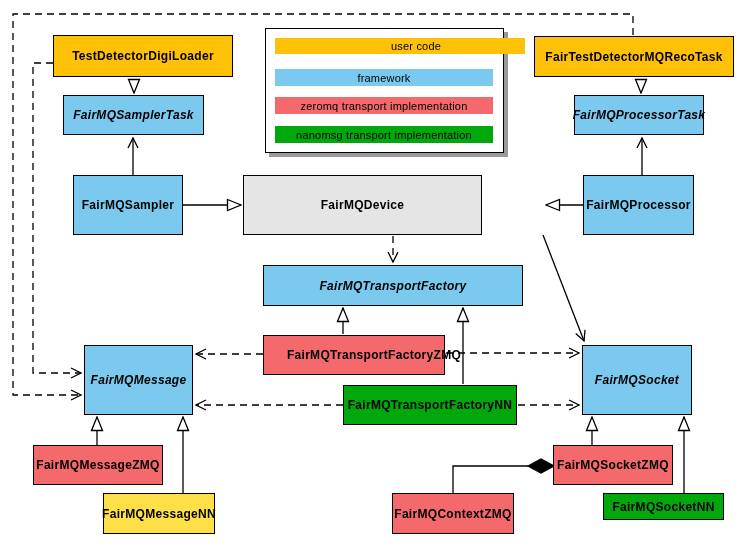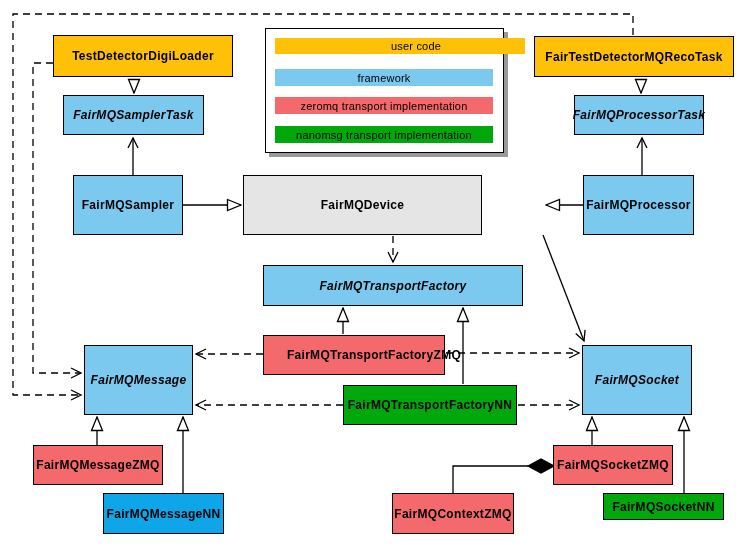--- a/index.html
+++ b/index.html
@@ -77,21 +77,21 @@
   <div class="node abstract" style="left: 574px; top: 95px; width: 130px; height: 40px; background: rgb(124, 201, 240);">FairMQProcessorTask</div>
   <div class="node" style="left: 73px; top: 175px; width: 110px; height: 60px; background: rgb(124, 201, 240);">FairMQSampler</div>
   <div class="node" style="left: 243px; top: 175px; width: 239px; height: 60px; background: #e5e5e5;">FairMQDevice</div>
   <div class="node" style="left: 583px; top: 175px; width: 111px; height: 60px; background: rgb(124, 201, 240);">FairMQProcessor</div>
   <div class="node abstract" style="left: 263px; top: 265px; width: 260px; height: 41px; background: rgb(124, 201, 240);">FairMQTransportFactory</div>
   <div class="node" style="left: 263px; top: 335px; width: 182px; height: 40px; background: rgb(244, 105, 107); padding-left: 40px;">FairMQTransportFactoryZMQ</div>
   <div class="node" style="left: 343px; top: 385px; width: 174px; height: 40px; background: rgb(0, 168, 11);">FairMQTransportFactoryNN</div>
   <div class="node abstract" style="left: 84px; top: 345px; width: 109px; height: 70px; background: rgb(124, 201, 240);">FairMQMessage</div>
   <div class="node abstract" style="left: 582px; top: 345px; width: 110px; height: 70px; background: rgb(124, 201, 240);">FairMQSocket</div>
   <div class="node" style="left: 33px; top: 445px; width: 130px; height: 40px; background: rgb(244, 105, 107);">FairMQMessageZMQ</div>
-  <div class="node" style="left: 103px; top: 493px; width: 121px; height: 41px; background: #0ea5e9;">FairMQMessageNN</div>
+  <div class="node" style="left: 103px; top: 493px; width: 112px; height: 41px; background: #fde047;">FairMQMessageNN</div>
   <div class="node" style="left: 553px; top: 445px; width: 120px; height: 40px; background: rgb(244, 105, 107);">FairMQSocketZMQ</div>
   <div class="node" style="left: 603px; top: 493px; width: 121px; height: 27px; background: rgb(0, 168, 11);">FairMQSocketNN</div>
   <div class="node" style="left: 392px; top: 493px; width: 122px; height: 41px; background: rgb(244, 105, 107);">FairMQContextZMQ</div>
 
   <div class="legend">
     <div class="legend-bar" style="top: 9px; height: 16px; background: rgb(255, 193, 7); padding-left: 32px;">user code</div>
     <div class="legend-bar" style="top: 40px; background: rgb(124, 201, 240);">framework</div>
     <div class="legend-bar" style="top: 68px; background: rgb(244, 105, 107);">zeromq transport implementation</div>
     <div class="legend-bar" style="top: 97px; background: rgb(0, 168, 11);">nanomsg transport implementation</div>
   </div>

